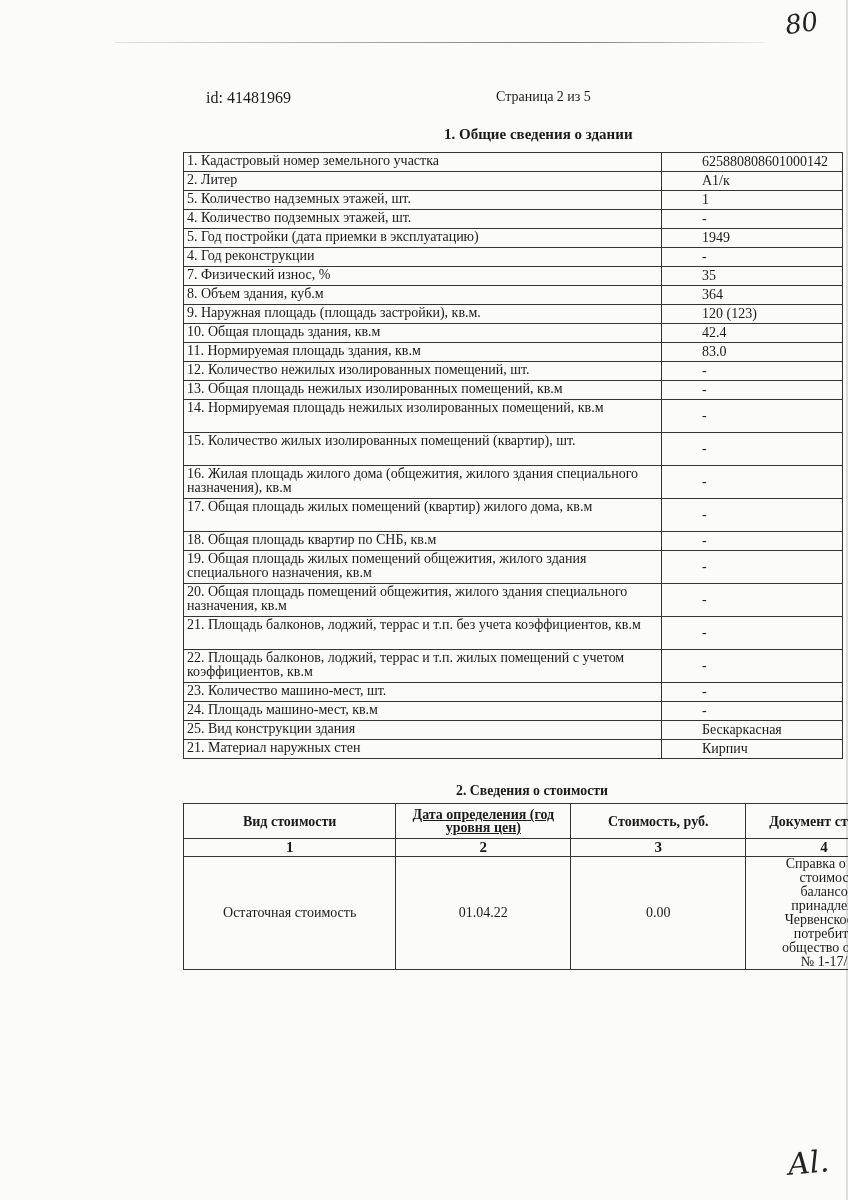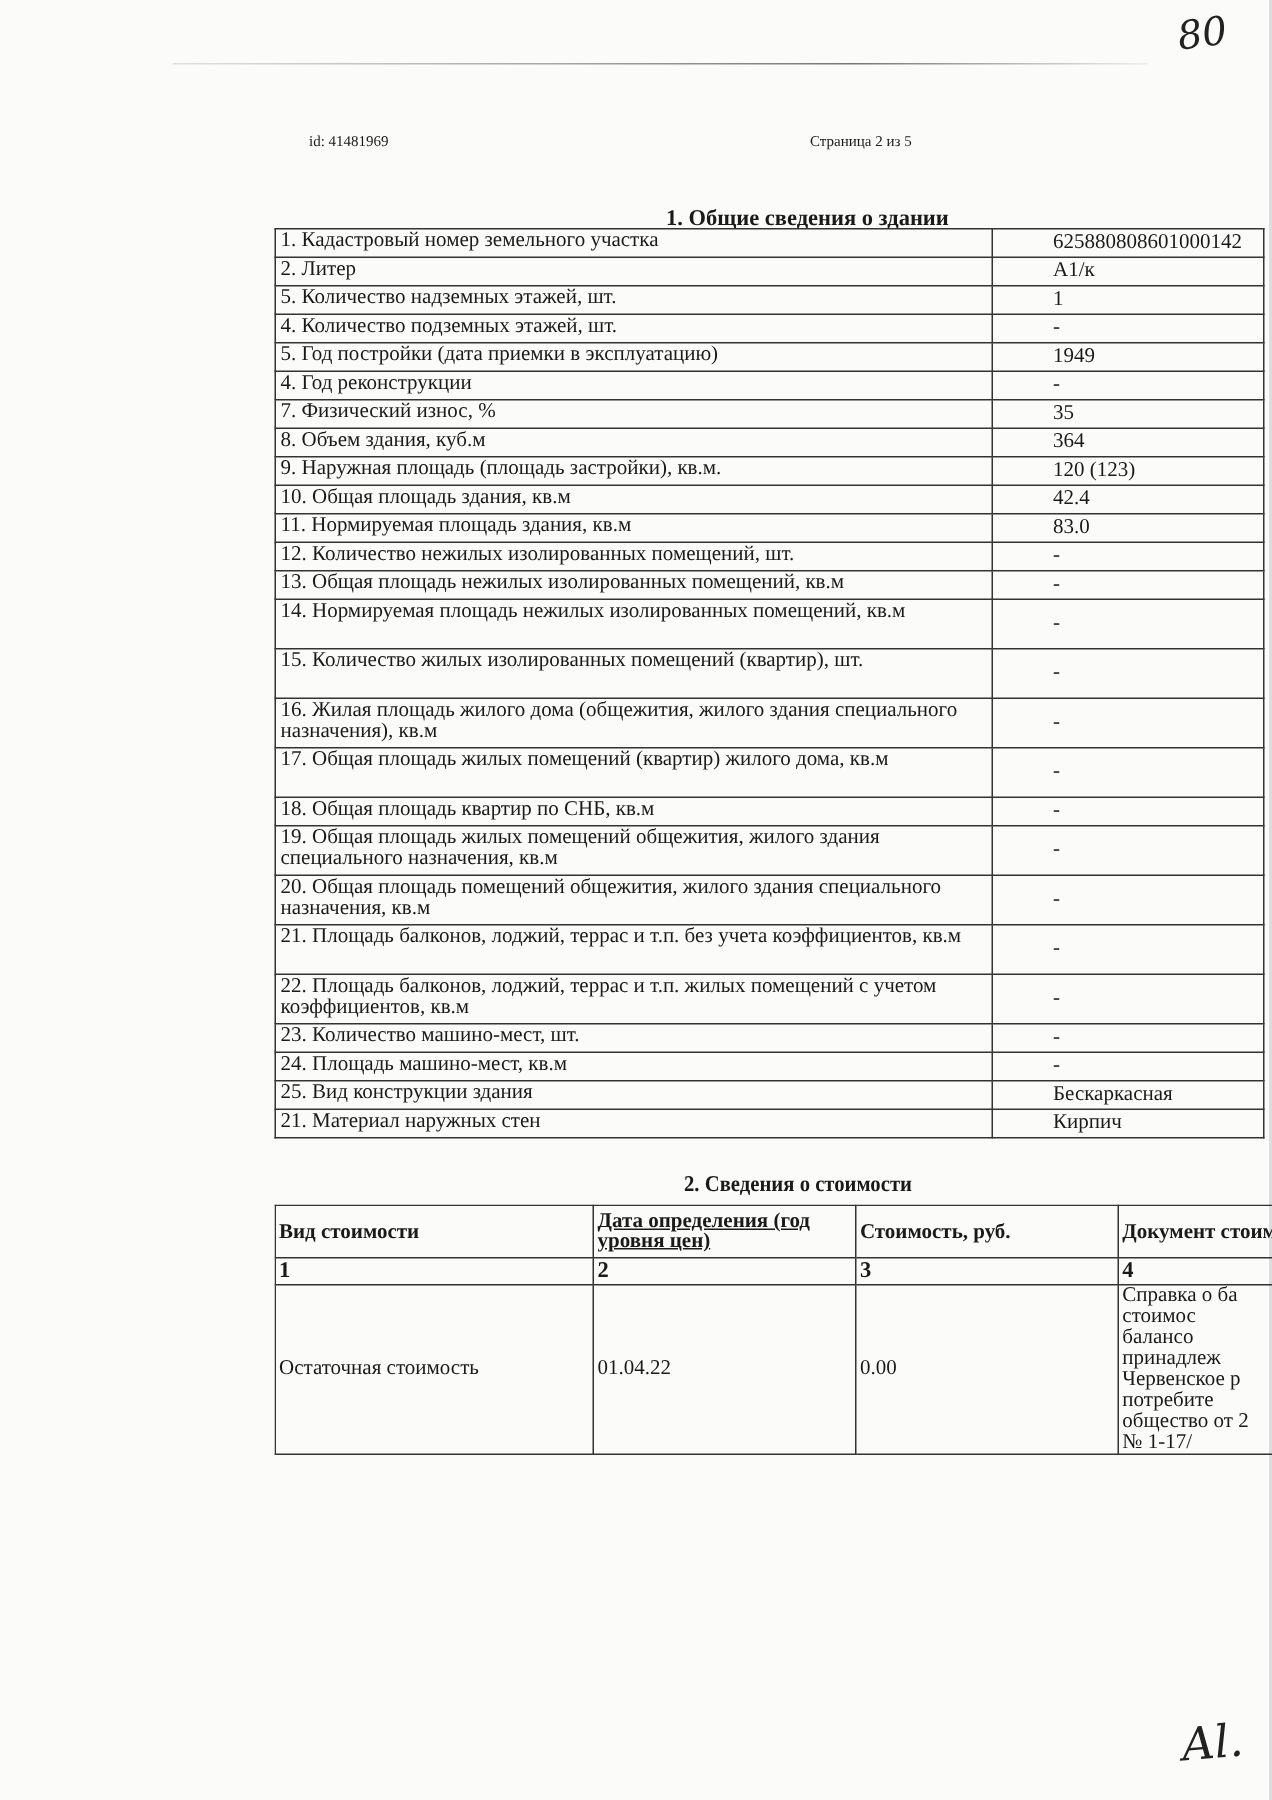--- a/index.html
+++ b/index.html
@@ -19,27 +19,27 @@
     font-family: "DejaVu Serif", serif; color: #222; transform: rotate(-8deg);
   }
   .handwritten-bottom {
     position: absolute; left: 788px; top: 1145px; font-size: 30px; font-style: italic;
     font-family: "DejaVu Serif", serif; color: #222; transform: rotate(-5deg);
   }
   .right-edge {
     position: absolute; right: 0; top: 0; width: 2px; height: 1200px; background: #ddd;
   }
   .page-id {
-    position: absolute; left: 206px; top: 89px; font-size: 10px;
+    position: absolute; left: 206px; top: 89px; font-size: 16px;
   }
   .page-num {
-    position: absolute; left: 540px; top: 89px; font-size: 10px;
+    position: absolute; left: 496px; top: 89px; font-size: 14px;
   }
   .sec1-title {
-    position: absolute; left: 444px; top: 126px; font-size: 15px; font-weight: bold; margin-top: 12px;
+    position: absolute; left: 444px; top: 126px; font-size: 15px; font-weight: bold;
   }
   table.info {
     position: absolute; left: 183px; top: 152px; width: 660px;
     border-collapse: collapse; font-size: 14px; line-height: 14px;
   }
   table.info td {
     border: 1px solid #333; padding: 1px 2px 1px 3px; vertical-align: top;
   }
   table.info td.label { width: 486px; }
   table.info td.val { text-align: left; vertical-align: middle; padding-left: 40px; }
@@ -50,21 +50,21 @@
     position: absolute; left: 456px; top: 782px; font-size: 15px; font-weight: bold;
     transform: scaleX(0.92); transform-origin: left;
   }
   .cost-wrap {
     position: absolute; left: 183px; top: 803px; width: 665px; overflow: hidden; height: 170px;
   }
   table.cost {
     border-collapse: collapse; font-size: 14px; width: 720px;
   }
   table.cost td {
-    border: 1px solid #333; text-align: left; vertical-align: middle; padding: 0 2px; margin-top: 28px;
+    border: 1px solid #333; text-align: center; vertical-align: middle; padding: 0 2px; margin-top: 28px;
   }
   table.cost tr.head td { height: 34px; font-weight: bold; font-size: 14px; line-height: 13px; }
   table.cost tr.nums td { height: 17px; font-size: 15px; font-weight: bold; }
   table.cost tr.row td { height: 112px; }
   table.cost td.c1 { width: 205px; }
   table.cost td.c2 { width: 168px; }
   table.cost td.c3 { width: 168px; }
   table.cost td.c4 { width: 150px; line-height: 14px; font-size: 14px; }
   .u { text-decoration: underline; }
   .doc-text { white-space: pre-line; text-align: center; }

